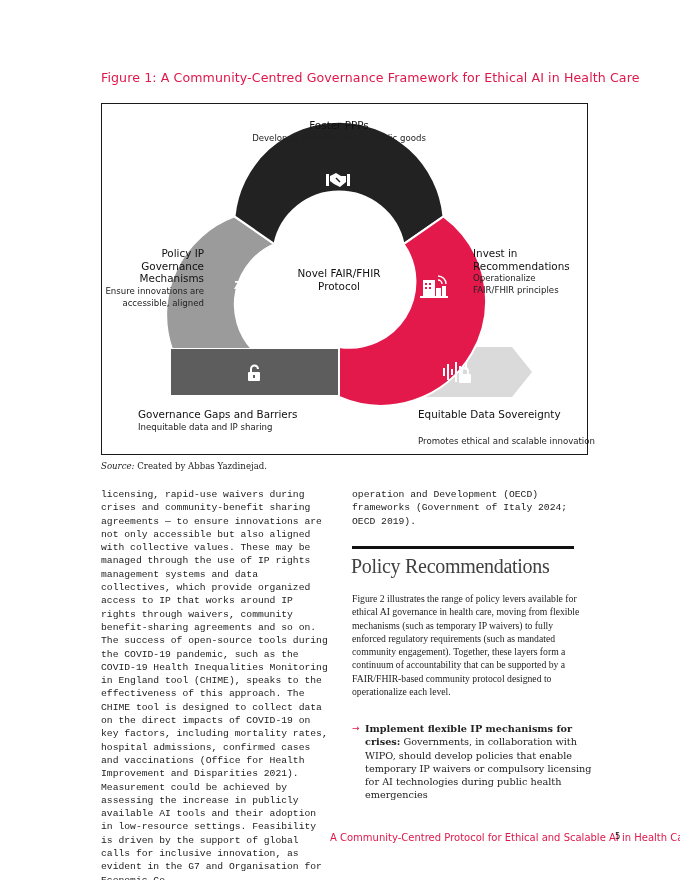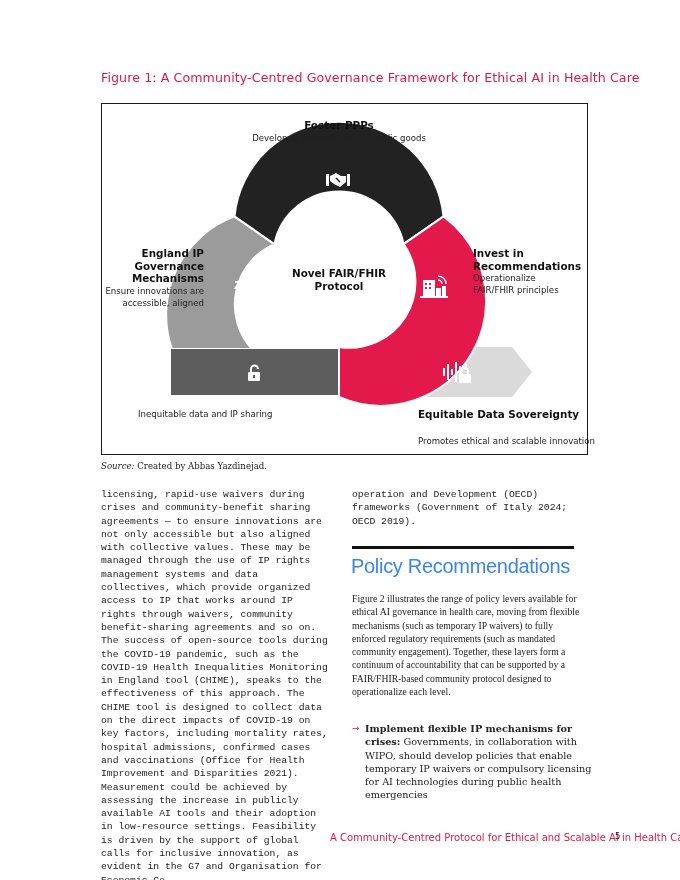--- a/index.html
+++ b/index.html
@@ -1,30 +1,30 @@
 <!DOCTYPE html>
 <html><head>
 <meta charset="utf-8">
 <style>
   html,body{margin:0;padding:0;background:#fff;}
   body{width:680px;height:880px;position:relative;overflow:hidden;font-family:"DejaVu Sans",sans-serif;color:#222;}
   .fig-title{position:absolute;left:101px;top:70px;font-size:12.6px;color:#e0174a;letter-spacing:0.1px;white-space:nowrap;}
   .fig-box{position:absolute;left:101px;top:103px;width:487px;height:352px;border:1px solid #1a1a1a;box-sizing:border-box;}
   .fig-svg{position:absolute;left:0;top:0;}
   .lbl{position:absolute;font-family:"DejaVu Sans",sans-serif;color:#111;}
-  .lbl .h{font-weight:bold;font-size:10.4px;line-height:12.5px;}
+  .lbl .h{font-weight:normal;font-size:10.4px;line-height:12.5px;}
   .lbl .s{font-size:8.6px;line-height:12px;color:#222;}
   .source{position:absolute;left:101px;top:461px;font-family:"DejaVu Serif",serif;font-size:8.6px;color:#222;}
   .source i{font-style:italic;}
   .col{position:absolute;font-family:Liberation Mono, monospace;font-size:9.7px;line-height:13.3px;color:#222;}
   .col p{margin:0;}
   .col-left{left:101px;top:488px;width:232px;}
   .col-right{left:352px;top:488px;width:232px;}
   .rule{position:absolute;left:352px;top:546px;width:222px;height:3px;background:#111;}
-  .h2{position:absolute;left:351px;top:555px;font-family:Liberation Sans, sans-serif;font-size:20px;color:#3b82f6;white-space:nowrap;letter-spacing:-0.3px;text-align:right;}
+  .h2{position:absolute;left:351px;top:555px;font-family:Liberation Serif, serif;font-size:20px;color:#404040;white-space:nowrap;letter-spacing:-0.3px;text-align:right;}
   .para2{position:absolute;left:352px;top:592px;width:232px;font-family:Liberation Serif, serif;font-size:9.7px;line-height:13.3px;color:#222;}
   .bullet{position:absolute;left:352px;top:722px;width:240px;font-family:"DejaVu Serif",serif;font-size:9.7px;line-height:13.3px;color:#222;}
   .bullet .arrow{position:absolute;left:0;top:0;color:#e0174a;font-family:"DejaVu Sans",sans-serif;font-size:9px;}
   .bullet .body{margin-left:13px;}
   .bullet b{font-weight:bold;}
   .footer{position:absolute;left:330px;top:832px;font-size:10px;color:#e0174a;white-space:nowrap;}
   .pagenum{position:absolute;left:615px;top:831px;font-size:8.4px;color:#111;}
 </style>
 </head>
 <body>
@@ -94,35 +94,36 @@
     <div class="h">Novel FAIR/FHIR</div>
     <div class="h">Protocol</div>
   </div>
 
   <div class="lbl" style="left:137px;top:15px;width:200px;text-align:center;">
     <div class="h">Foster PPPs</div>
     <div class="s">Develop AI technologies as public goods</div>
   </div>
 
   <div class="lbl" style="left:2px;top:143px;width:100px;text-align:right;">
-    <div class="h">England IP</div>
+    <div class="h">Policy IP</div>
     <div class="h">Governance</div>
     <div class="h">Mechanisms</div>
     <div class="s">Ensure innovations are</div>
     <div class="s">accessible, aligned</div>
   </div>
 
   <div class="lbl" style="left:371px;top:143px;width:114px;text-align:left;">
     <div class="h">Invest in</div>
     <div class="h">Recommendations</div>
     <div class="s">Operationalize</div>
     <div class="s">FAIR/FHIR principles</div>
   </div>
 
   <div class="lbl" style="left:36px;top:304px;width:200px;">
+    <div class="h">Governance Gaps and Barriers</div>
     <div class="s">Inequitable data and IP sharing</div>
   </div>
 
   <div class="lbl" style="left:316px;top:304px;width:170px;">
     <div class="h">Equitable Data Sovereignty</div>
     <div class="s" style="white-space:nowrap;margin-top:14px;">Promotes ethical and scalable innovation</div>
   </div>
 </div>
 
 <div class="source"><i>Source:</i><span> Created by Abbas Yazdinejad.</span></div>

